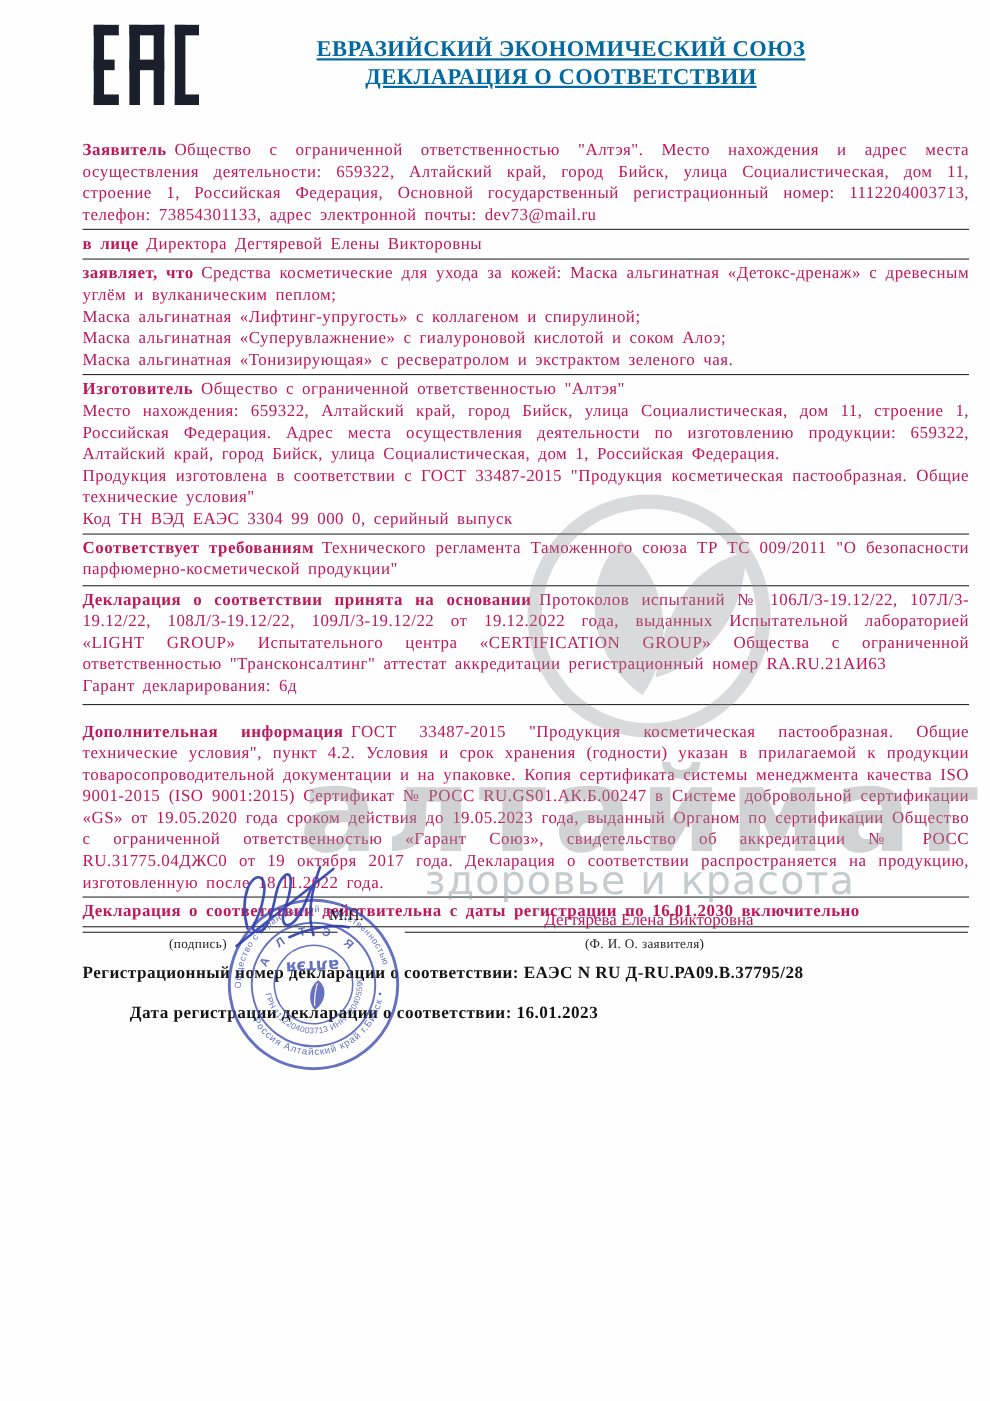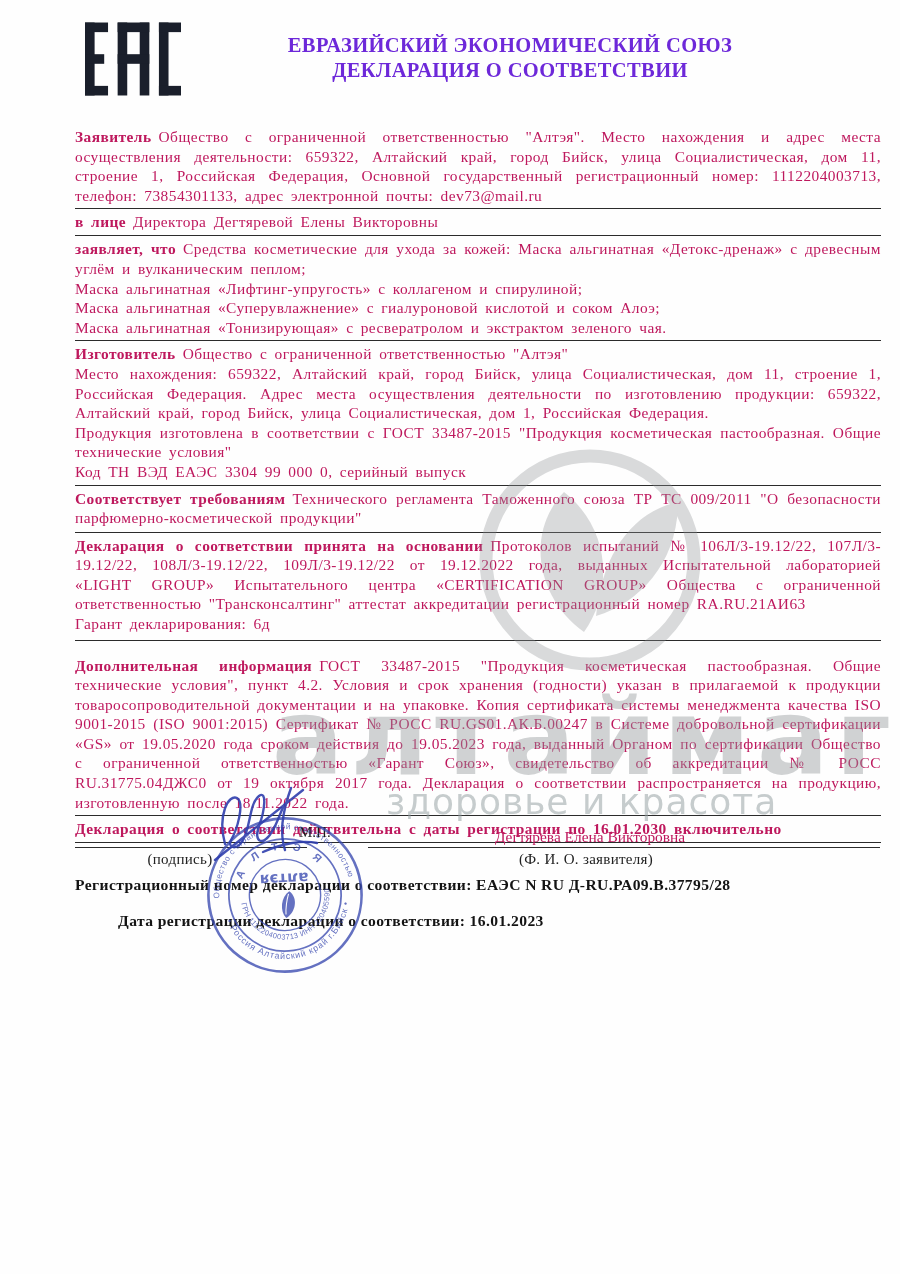--- a/index.html
+++ b/index.html
@@ -4,40 +4,40 @@
 <style>
   html,body{margin:0;padding:0;background:#e8e8e8;}
   .page{
     position:relative; width:900px; height:1274px; margin:0 auto;
     background:#fefefe; overflow:hidden;
     font-family:"Liberation Serif", serif; color:#1c1c1c;
   }
   
   .eac{position:absolute; left:85px; top:22px; width:96px; height:74px;}
   .titles{position:absolute; left:190px; right:70px; top:33px; text-align:center;}
-  .title-line{font-weight:bold; font-size:20.5px; line-height:25px; letter-spacing:.4px; color:#6d28d9;}
+  .title-line{font-weight:bold; font-size:20.5px; line-height:25px; letter-spacing:.4px; color:#0369a1;text-decoration:underline;}
   
   .content{
     position:absolute; left:75px; top:124px; width:806px;
     font-size:15.4px; line-height:19.6px; text-align:justify;
     letter-spacing:.45px; word-spacing:3px; color:#be185d;
   }
   .sec{border-bottom:1.6px solid #2b2b2b; padding:3px 0 3px 0; box-sizing:border-box;}
   .lead{font-weight:bold; padding-right:7px;}
   .sec1{min-height:77px;}
   .sec2{min-height:27px;}
   .sec3{min-height:104px;}
   .sec4{min-height:128px;}
   .sec5{min-height:47px;}
   .sec6{min-height:108px; }
   .sec7{min-height:169px; padding-top:15px;}
   .sec8{min-height:24px; font-weight:bold;}
   
   .sigline{position:absolute; border-top:1.6px solid #2b2b2b;}
-  .small-label{position:absolute; font-size:15px; letter-spacing:.3px; color:#222; text-align:center;}
+  .small-label{position:absolute; font-size:12px; letter-spacing:.3px; color:#222; text-align:center;}
   .mp{position:absolute; left:299px; top:824px; font-size:15px; color:#1b1b1b;}
   .fio-name{position:absolute; left:400px; top:828px; width:380px; text-align:center; font-size:15.4px; color:#be185d;}
   .regline{position:absolute; left:75px; width:810px; font-weight:bold; font-size:15.6px; letter-spacing:.4px; color:#141414;}
   
   .stamp{position:absolute; left:196px; top:806px; width:178px; height:178px; pointer-events:none;}
   .signature-ink{position:absolute; left:205px; top:782px; width:148px; height:86px; pointer-events:none;}
   .wm-logo{position:absolute; left:470px; top:440px; width:240px; height:240px; pointer-events:none;}
   .wm-brand{
     position:absolute; left:272px; top:688px; pointer-events:none;
     font-family:"DejaVu Sans", sans-serif; font-weight:bold;

